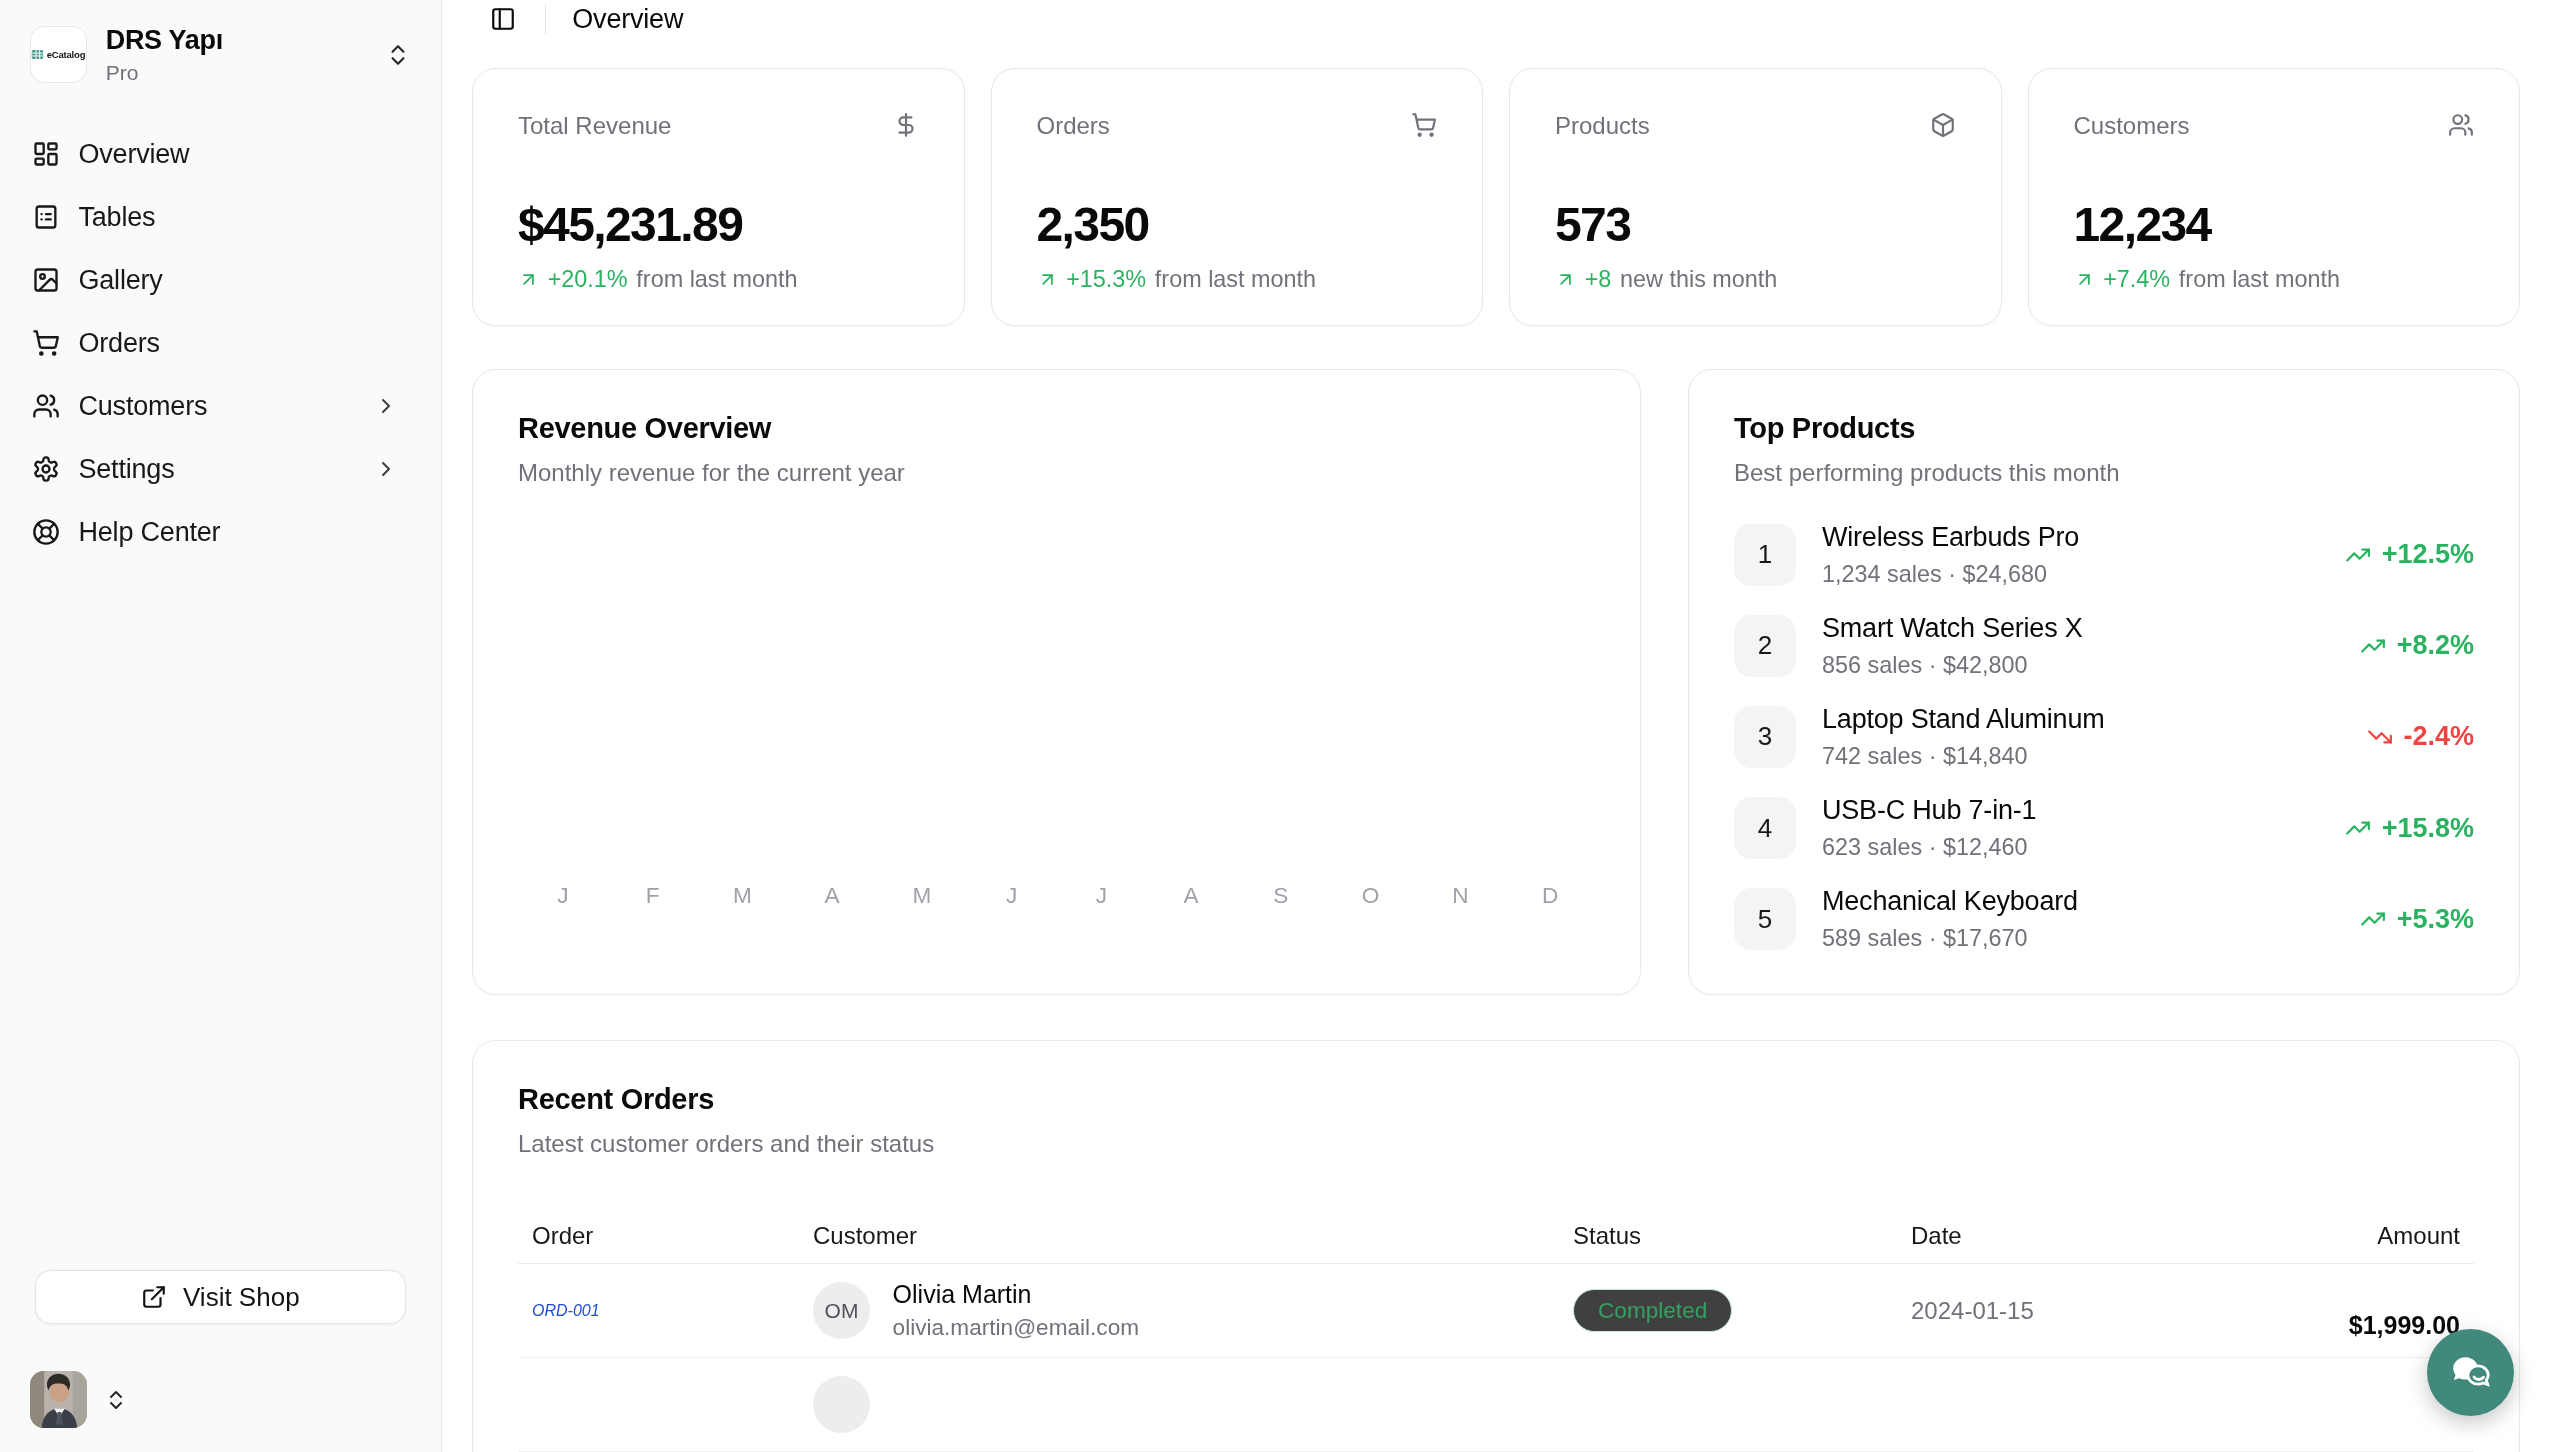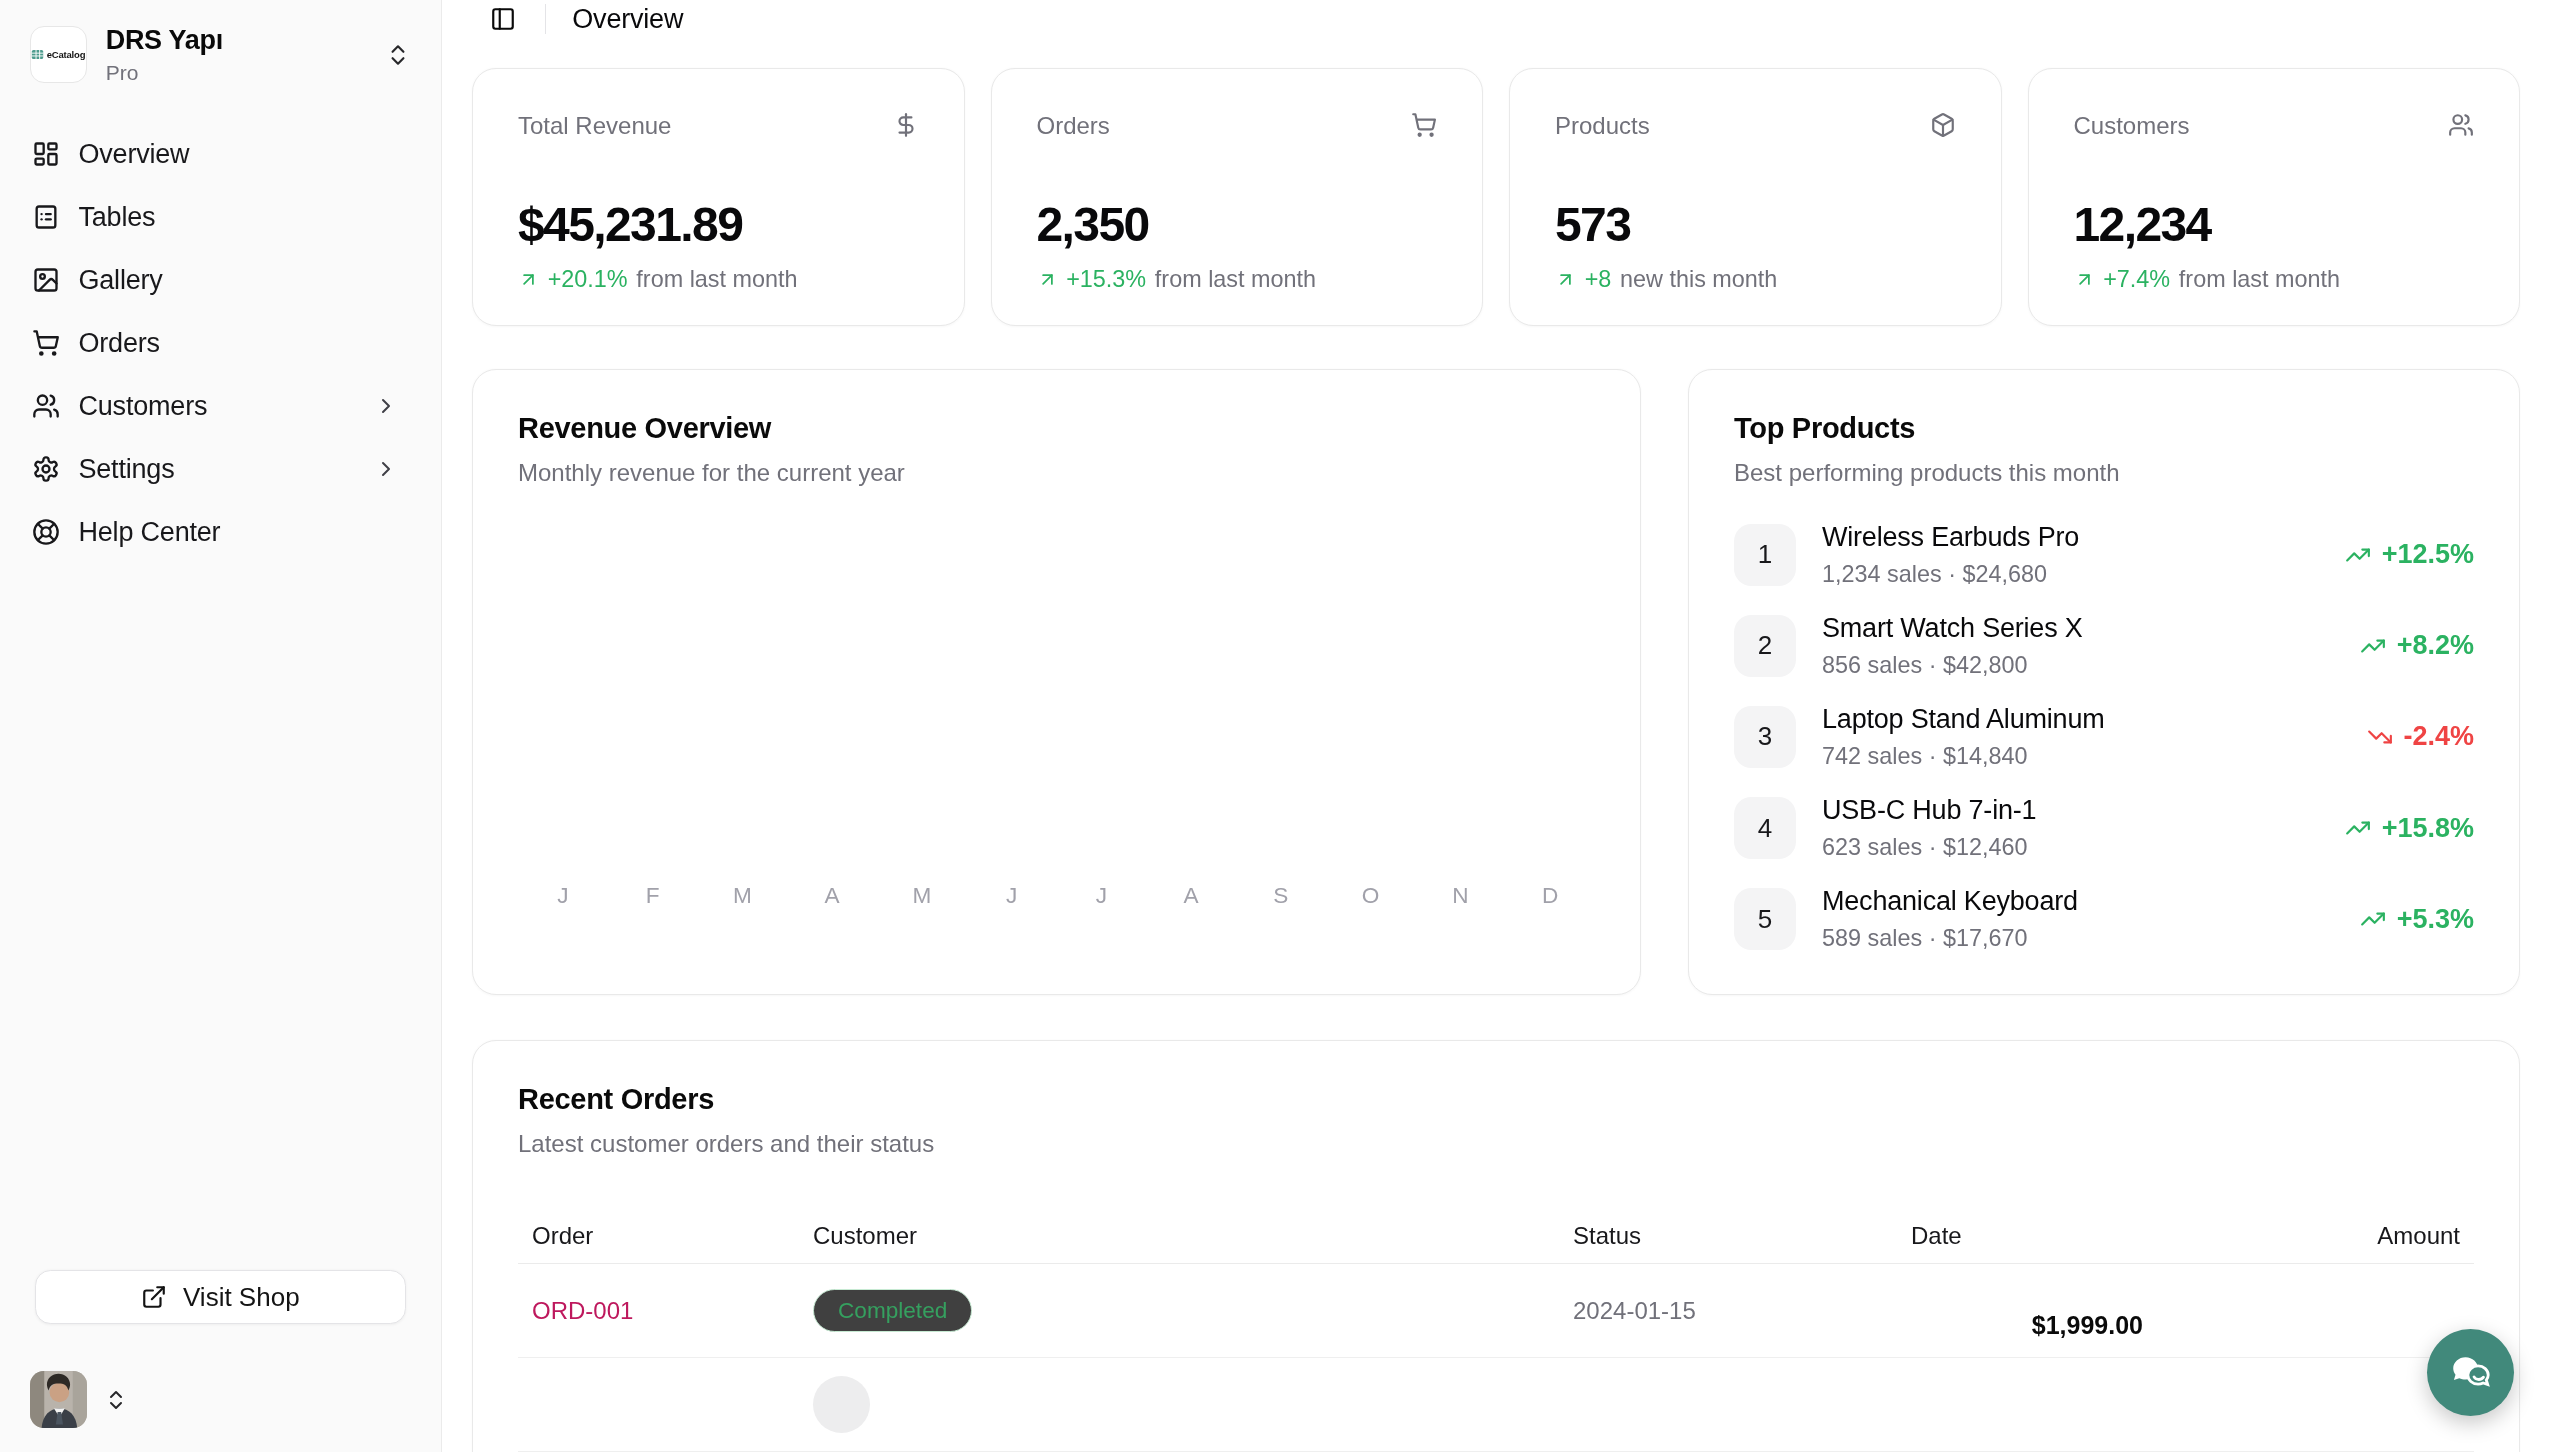--- a/index.html
+++ b/index.html
@@ -71,21 +71,21 @@
   
   .orders-card { margin-top:45px; padding:42px 45px; min-height:486px; }
   .table { margin-top:50px; }
   .thead, .trow { display:grid; grid-template-columns:281px 760px 338px 260px 1fr; align-items:center; }
   .thead { height:56px; border-bottom:1.7px solid #ebebeb; }
   .thead .th { font-size:24px; font-weight:500; color:#18181b; padding-left:14px; }
   .thead .th.right { text-align:right; padding-right:14px; }
   .trow { height:94px; border-bottom:1.7px solid #efefef; }
   .cell { padding-left:14px; }
   .cell.right { text-align:right; padding-right:14px;margin-top:29px; }
-  .order-id { font-size:24px; font-weight:500; color:#be185d; }
+  .order-id { font-size:16px; font-weight:500; color:#1d4ed8;font-style:italic; }
   .customer-cell { display:flex; align-items:center; gap:22.6px; }
   .avatar-initials { width:57px; height:57px; border-radius:50%; background:#ededee; color:#52525b; font-size:21px; display:flex; align-items:center; justify-content:center; flex:none; }
   .cust-name { font-size:25px; font-weight:500; color:#0a0a0a; }
   .cust-email { margin-top:6px; font-size:22.6px; color:#71717a; }
   .badge { display:inline-block; padding:7.8px 24px; border-radius:867px; background:#404040; border:1.7px solid #c6e9d2; color:#35a05f; font-size:22.6px; font-weight:500; }
   .date-cell { font-size:24px; color:#71717a; }
   .amount-cell { font-size:25px; font-weight:600; color:#0a0a0a; }
 
   
   .chat-fab { position:absolute; width:87px; height:87px; border-radius:50%; background:#41897b; right:36px; bottom:36px; display:flex; align-items:center; justify-content:center; box-shadow:0 7px 21px rgba(0,0,0,0.22); cursor:pointer; }
@@ -487,20 +487,27 @@
           <div class="thead">
             <span class="th">Order</span>
             <span class="th">Customer</span>
             <span class="th">Status</span>
             <span class="th">Date</span>
             <span class="th right">Amount</span>
           </div>
 
           <div class="trow">
             <span class="cell order-id">ORD-001</span>
+            <span class="cell customer-cell">
+              <span class="avatar-initials">OM</span>
+              <span>
+                <div class="cust-name">Olivia Martin</div>
+                <div class="cust-email">olivia.martin@email.com</div>
+              </span>
+            </span>
             <span class="cell">
               <span class="badge">Completed</span>
             </span>
             <span class="cell date-cell">2024-01-15</span>
             <span class="cell right amount-cell">$1,999.00</span>
           </div>
 
           <div class="trow">
             <span class="cell"></span>
             <span class="cell customer-cell">

